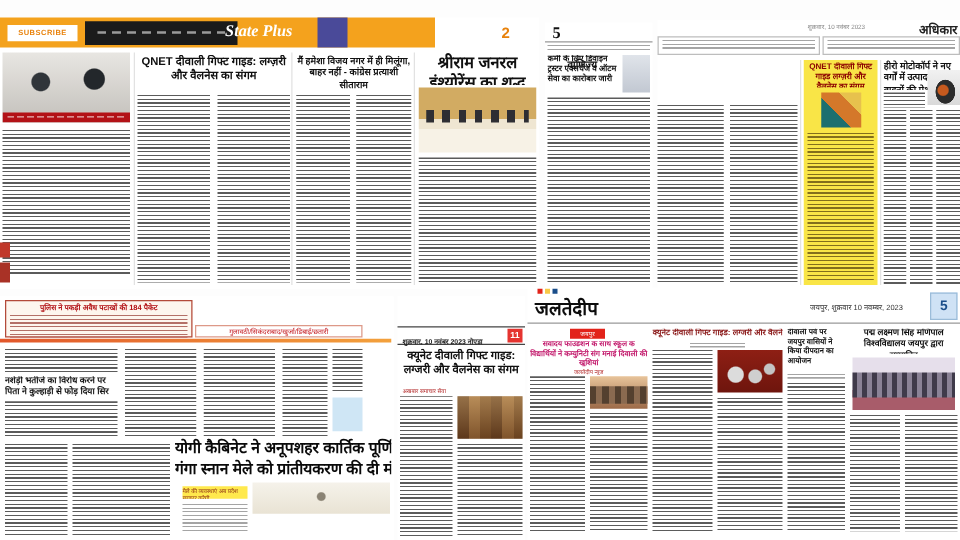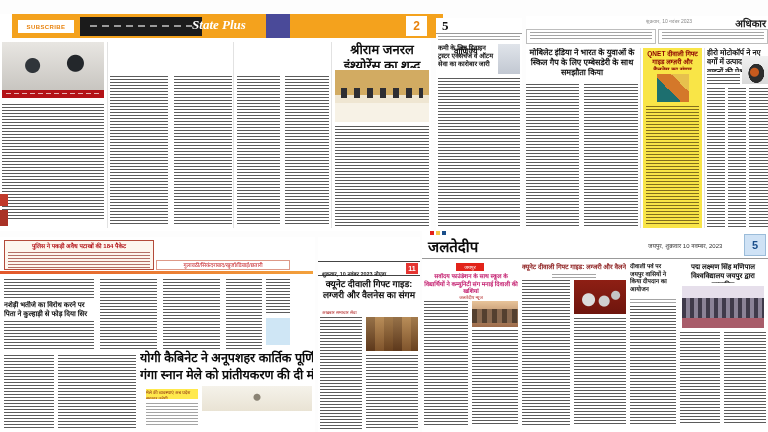--- a/index.html
+++ b/index.html
@@ -71,21 +71,21 @@
            display:flex;align-items:center;justify-content:center;}
   .citypill{position:absolute;background:#E2231A;color:#fff;font-size:5px;display:flex;align-items:center;justify-content:center;}
   .dot{position:absolute;width:4px;height:4px;}
 </style>
 </head>
 <body>
 
 <div id="canvas">
 
   <div class="clip" style="left:0;top:14px;width:431px;height:217px;">
-    <div class="banner" style="left:12px;top:0;width:431px;height:24px;">
+    <div class="banner" style="left:0;top:0;width:348px;height:24px;">
       <div class="sub-chip" style="left:6px;top:6px;width:56px;height:13px;">SUBSCRIBE</div>
       <div class="blackbox" style="left:68px;top:3px;width:122px;height:19px;">
           <div></div>
         </div>
       <div class="sp-title" style="left:152px;top:3px;width:110px;">State Plus</div>
       <div class="abs" style="left:254px;top:0;width:24px;height:24px;background:#4A4A99;"></div>
       <div class="pagebox" style="left:394px;top:2px;width:21px;height:20px;font-size:12px;">2</div>
     </div>
     <div class="vrule" style="left:107px;top:28px;height:186px;"></div>
     <div class="vrule" style="left:233px;top:28px;height:186px;"></div>
@@ -93,23 +93,25 @@
 
     <div class="ph ph-interview" style="left:2px;top:28px;width:102px;height:56px;">
       <div class="ph-cap">
           <div></div>
         </div>
     </div>
     <div class="gk" style="position:absolute;left:2px;top:90px;width:102px;height:116px;"></div>
     <div class="abs" style="left:0;top:180px;width:8px;height:12px;background:#c0392b;"></div>
     <div class="abs" style="left:0;top:196px;width:8px;height:16px;background:#a93226;"></div>
 
+    <div class="hl abs" style="left:110px;top:30px;width:122px;height:28px;font-size:9px;">QNET दीवाली गिफ्ट गाइड: लग्ज़री और वैलनेस का संगम</div>
     <div class="gk" style="position:absolute;left:110px;top:62px;width:58px;height:150px;"></div>
     <div class="gk" style="position:absolute;left:174px;top:62px;width:58px;height:150px;"></div>
 
+    <div class="hl abs" style="left:237px;top:30px;width:92px;height:28px;font-size:7.5px;">मैं हमेशा विजय नगर में ही मिलूंगा, बाहर नहीं - कांग्रेस प्रत्याशी सीताराम</div>
     <div class="gk" style="position:absolute;left:237px;top:62px;width:43px;height:150px;"></div>
     <div class="gk" style="position:absolute;left:285px;top:62px;width:44px;height:150px;"></div>
 
     <div class="hl abs" style="left:335px;top:28px;width:94px;height:26px;font-size:13px;">श्रीराम जनरल इंश्योरेंस का शुद्ध मुनाफा चालू वित्त वर्ष की पहली छमाही में 47 प्रतिशत बढ़ा</div>
     <div class="ph ph-conference" style="left:335px;top:56px;width:94px;height:52px;">
       <div class="figs"></div>
     </div>
     <div class="gk" style="position:absolute;left:335px;top:112px;width:94px;height:100px;"></div>
   </div>
 
@@ -126,21 +128,20 @@
   <div class="clip" style="left:526px;top:16px;width:242px;height:214px;">
     <div class="abs" style="left:120px;top:2px;width:80px;font-size:5px;color:#888;overflow:hidden;white-space:nowrap;">शुक्रवार, 10 नवंबर 2023</div>
     <div class="abs" style="right:2px;top:0;width:56px;text-align:right;font-size:10px;font-weight:800;color:#222;">अधिकार</div>
     <div class="tickerbox" style="left:0;top:13px;width:128px;height:13px;">
       <div class="gk-l" style="margin:2px 3px;height:8px;"></div>
     </div>
     <div class="tickerbox" style="left:132px;top:13px;width:108px;height:13px;">
       <div class="gk-l" style="margin:2px 3px;height:8px;"></div>
     </div>
 
-    <div class="hl abs" style="left:0;top:32px;width:112px;height:32px;font-size:8px;">मोबिलेट इंडिया ने भारत के युवाओं के स्किल गैप के लिए एम्बेसडेरी के साथ समझौता किया</div>
     <div class="gk" style="position:absolute;left:0;top:68px;width:53px;height:144px;"></div>
     <div class="gk" style="position:absolute;left:58px;top:68px;width:54px;height:144px;"></div>
     <div class="vrule" style="left:114px;top:32px;height:180px;"></div>
 
     <div class="yellowart" style="left:117px;top:32px;width:59px;height:180px;">
       <div class="hl" style="margin:2px;font-size:6.5px;color:#8B0000;height:20px;">QNET दीवाली गिफ्ट गाइड लग्ज़री और वैलनेस का संगम</div>
       <div class="ph ph-qnet-small" style="left:14px;top:26px;width:32px;height:28px;"></div>
       <div class="gk-y" style="position:absolute;left:3px;top:58px;width:53px;height:118px;"></div>
     </div>
     <div class="vrule" style="left:178px;top:32px;height:180px;"></div>

